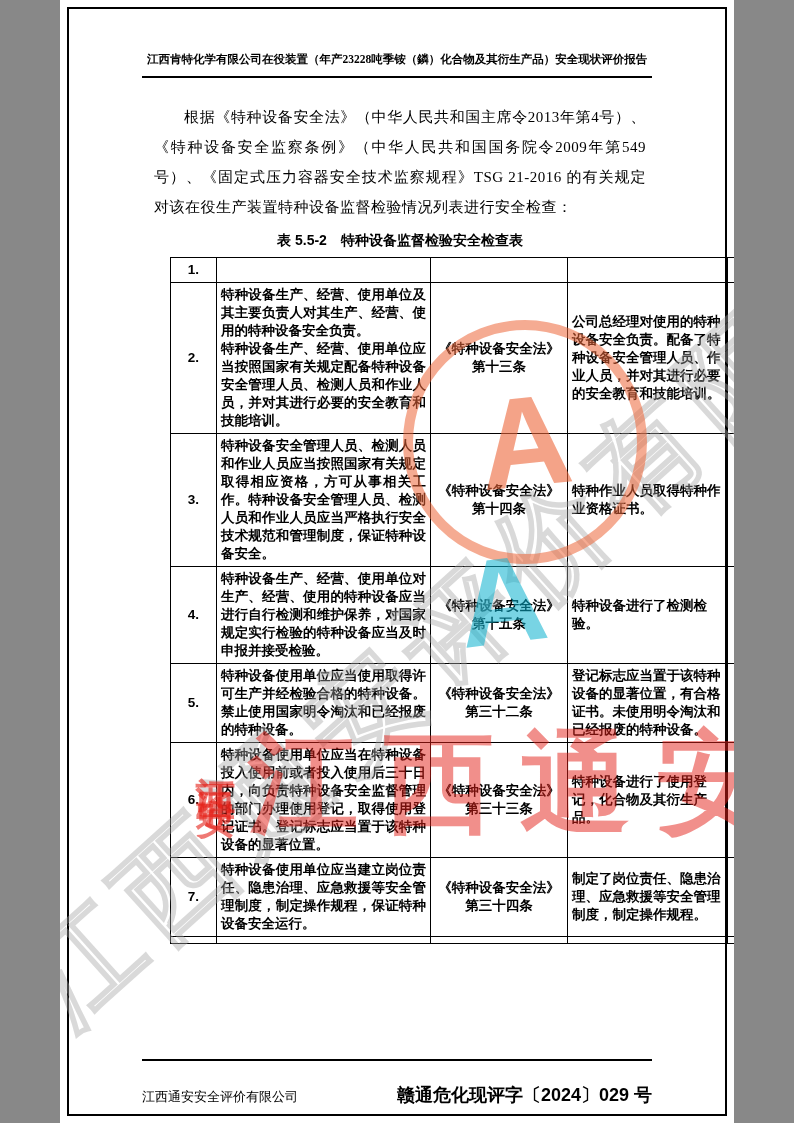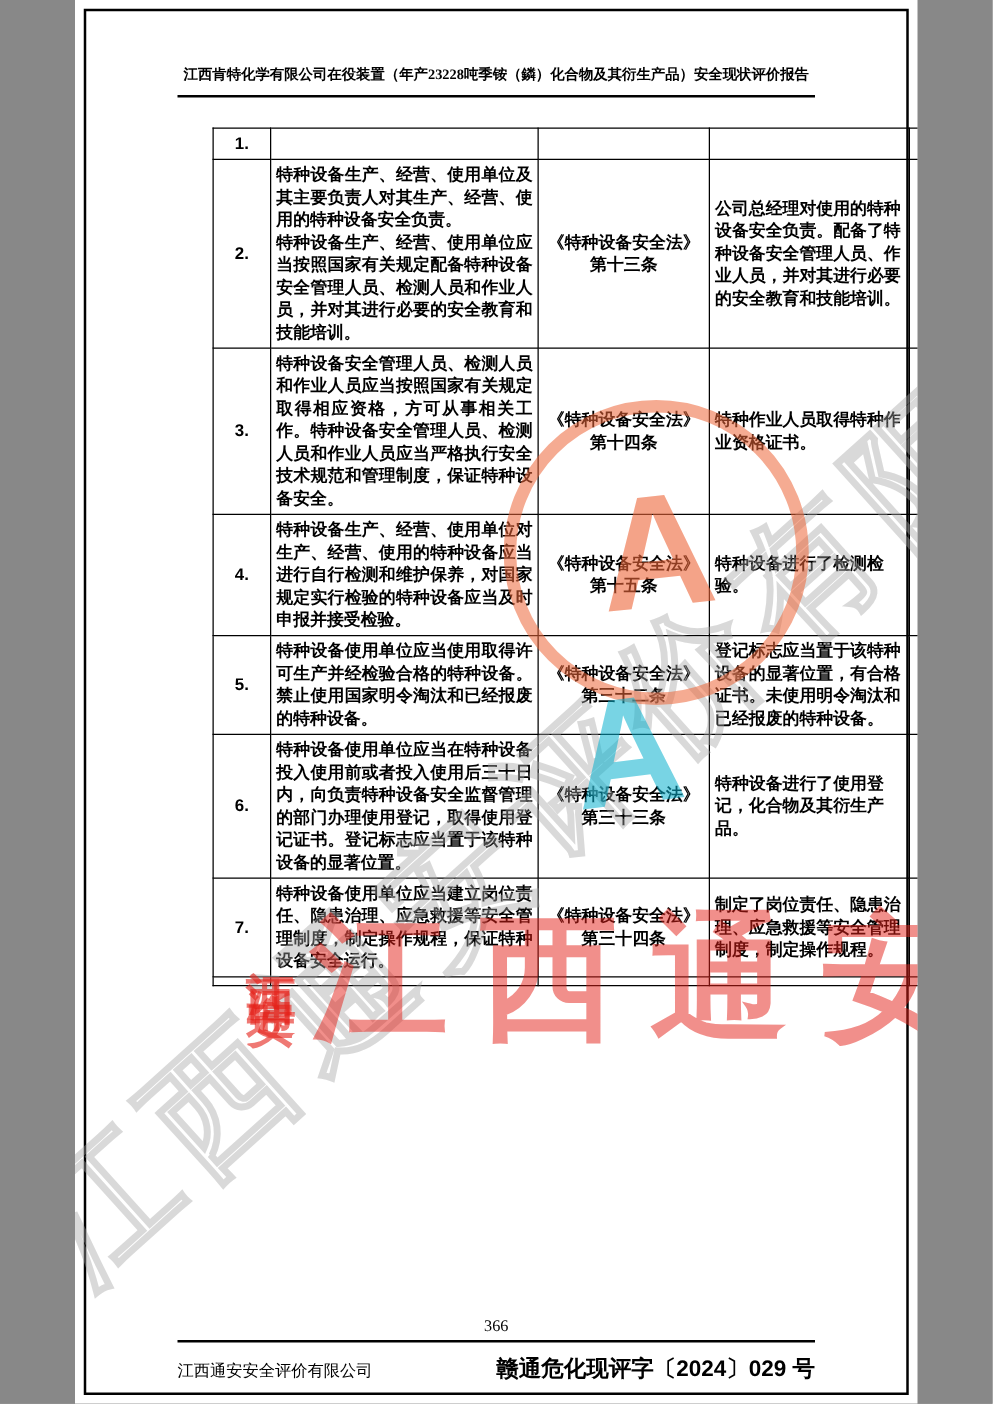--- a/index.html
+++ b/index.html
@@ -46,21 +46,21 @@
   .c-situation { text-align:left; white-space:pre-line; }
   .c-result { text-align:right; white-space:pre-line; }
   tr.row-short td { height:22px; }
   
   .page-number {
     position:absolute; bottom:54px; left:0; right:0;
     text-align:center; font-size:13px;
   }
   .doc-footer {
     position:absolute; left:82px; right:82px; bottom:16px;
-    border-top:2px solid #000; padding-top:9px;
+    border-top:2px solid #000; padding-top:22px;
     display:flex; justify-content:space-between; align-items:baseline;
     font-size:13px;
   }
   .doc-footer .right {
     font-weight:bold; font-family:"Liberation Sans","DejaVu Sans",sans-serif;
     font-size:18px;
   }
   
   .watermark { position:absolute; inset:0; pointer-events:none; z-index:5; }
   .wm-diagonal {
@@ -105,21 +105,23 @@
 <body>
 
 <div class="page">
   <div class="page-frame"></div>
 
   <div class="doc-header">
     <span>江西肯特化学有限公司在役装置（年产23228吨季铵（鏻）化合物及其衍生产品）安全现状评价报告</span>
   </div>
 
   <div class="doc-body">
-
+    <p class="para">根据《特种设备安全法》（中华人民共和国主席令2013年第4号）、《特种设备安全监察条例》（中华人民共和国国务院令2009年第549号）、《固定式压力容器安全技术监察规程》TSG 21-2016 的有关规定对该在役生产装置特种设备监督检验情况列表进行安全检查：</p>
+
+    <div class="table-title">表 5.5-2　特种设备监督检验安全检查表</div>
 
     <table class="check-table">
       <colgroup>
         <col style="width:46px">
           <col style="width:214px">
           <col style="width:137px">
           <col style="width:160px">
           <col style="width:44px">
       </colgroup>
       <tbody>
@@ -189,21 +191,20 @@
         <td class="c-no"></td>
         <td class="c-content"></td>
         <td class="c-basis"></td>
         <td class="c-situation"></td>
         <td class="c-result"></td>
       </tr>
     </tbody>
       </table>
   </div>
 
-  <div class="page-number">366</div>
 
   <div class="doc-footer">
     <span class="left">江西通安安全评价有限公司</span>
     <span class="right">赣通危化现评字〔2024〕029 号</span>
   </div>
 
   <div class="watermark" aria-hidden="true">
     <div class="wm-diagonal">江西通安评价有限公司</div>
     <div class="wm-ring">
       <span class="seal-a">A</span>

